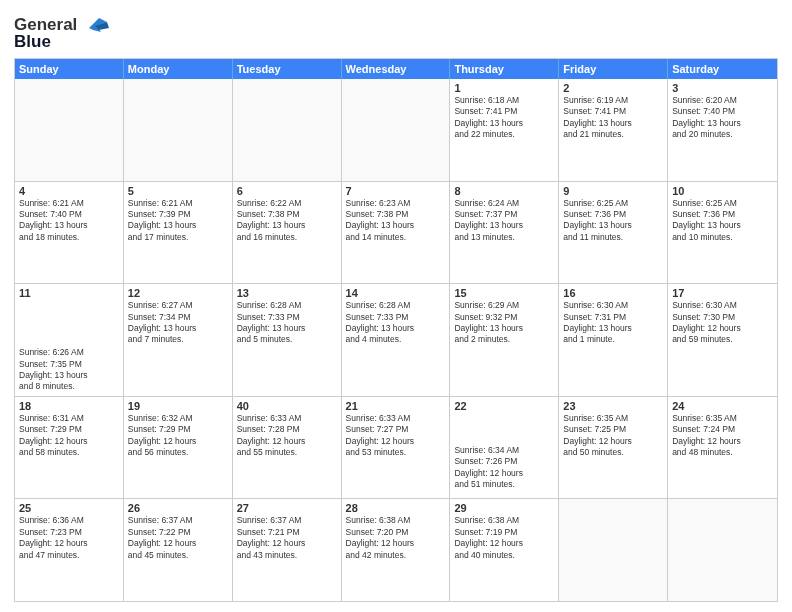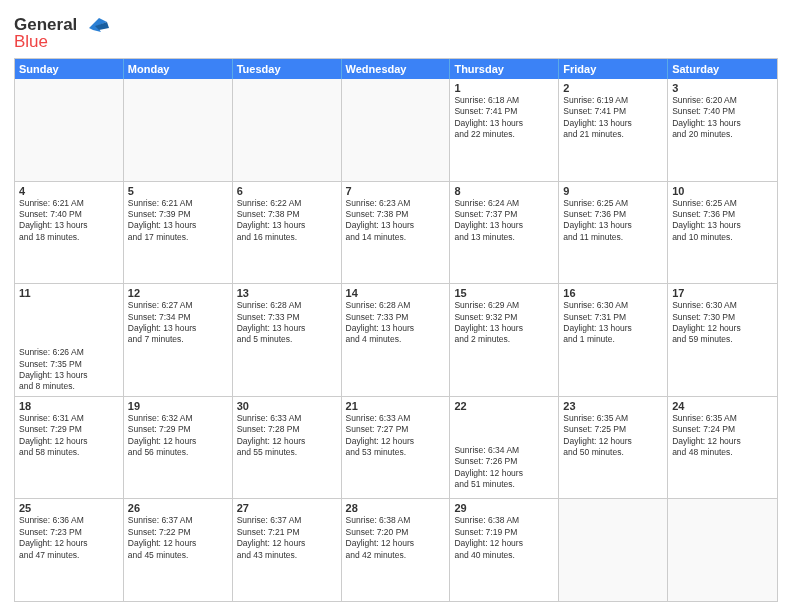--- a/index.html
+++ b/index.html
@@ -105,21 +105,21 @@
   <div class="header">
     <div class="logo">
       <div style="display:flex;flex-direction:column;align-items:flex-start;">
         <div style="display:flex;align-items:center;">
           <span style="font-size:17px;font-weight:bold;color:#333;">General</span>
           <svg width="30" height="22" viewBox="0 0 30 22" style="margin-left:2px;">
             <polygon points="10,14 20,4 28,8 18,12 22,18 14,16" fill="#2a7fd4"></polygon>
             <polygon points="16,12 28,8 30,14 20,16" fill="#1a5fa0"></polygon>
           </svg>
         </div>
-        <span style="font-size:17px;font-weight:normal;color:#ef4444;margin-top:-4px;">Blue</span>
+        <span style="font-size:17px;font-weight:bold;color:#0f172a;margin-top:-4px;">Blue</span>
       </div>
     </div>
     <div class="title-block">
       <div class="month-title"></div>
       <div class="subtitle"></div>
     </div>
   </div>
 
   <div class="calendar">
     <div class="cal-header-row">
@@ -270,21 +270,21 @@
 and 58 minutes.</div>
           </div>
           <div class="cal-cell">
             <span class="day-num">19</span>
             <div class="cell-info" style="white-space: pre-line;">Sunrise: 6:32 AM
 Sunset: 7:29 PM
 Daylight: 12 hours
 and 56 minutes.</div>
           </div>
           <div class="cal-cell">
-            <span class="day-num">30</span>
+            <span class="day-num">40</span>
             <div class="cell-info" style="white-space: pre-line;">Sunrise: 6:33 AM
 Sunset: 7:28 PM
 Daylight: 12 hours
 and 55 minutes.</div>
           </div>
           <div class="cal-cell">
             <span class="day-num">21</span>
             <div class="cell-info" style="white-space: pre-line;">Sunrise: 6:33 AM
 Sunset: 7:27 PM
 Daylight: 12 hours

